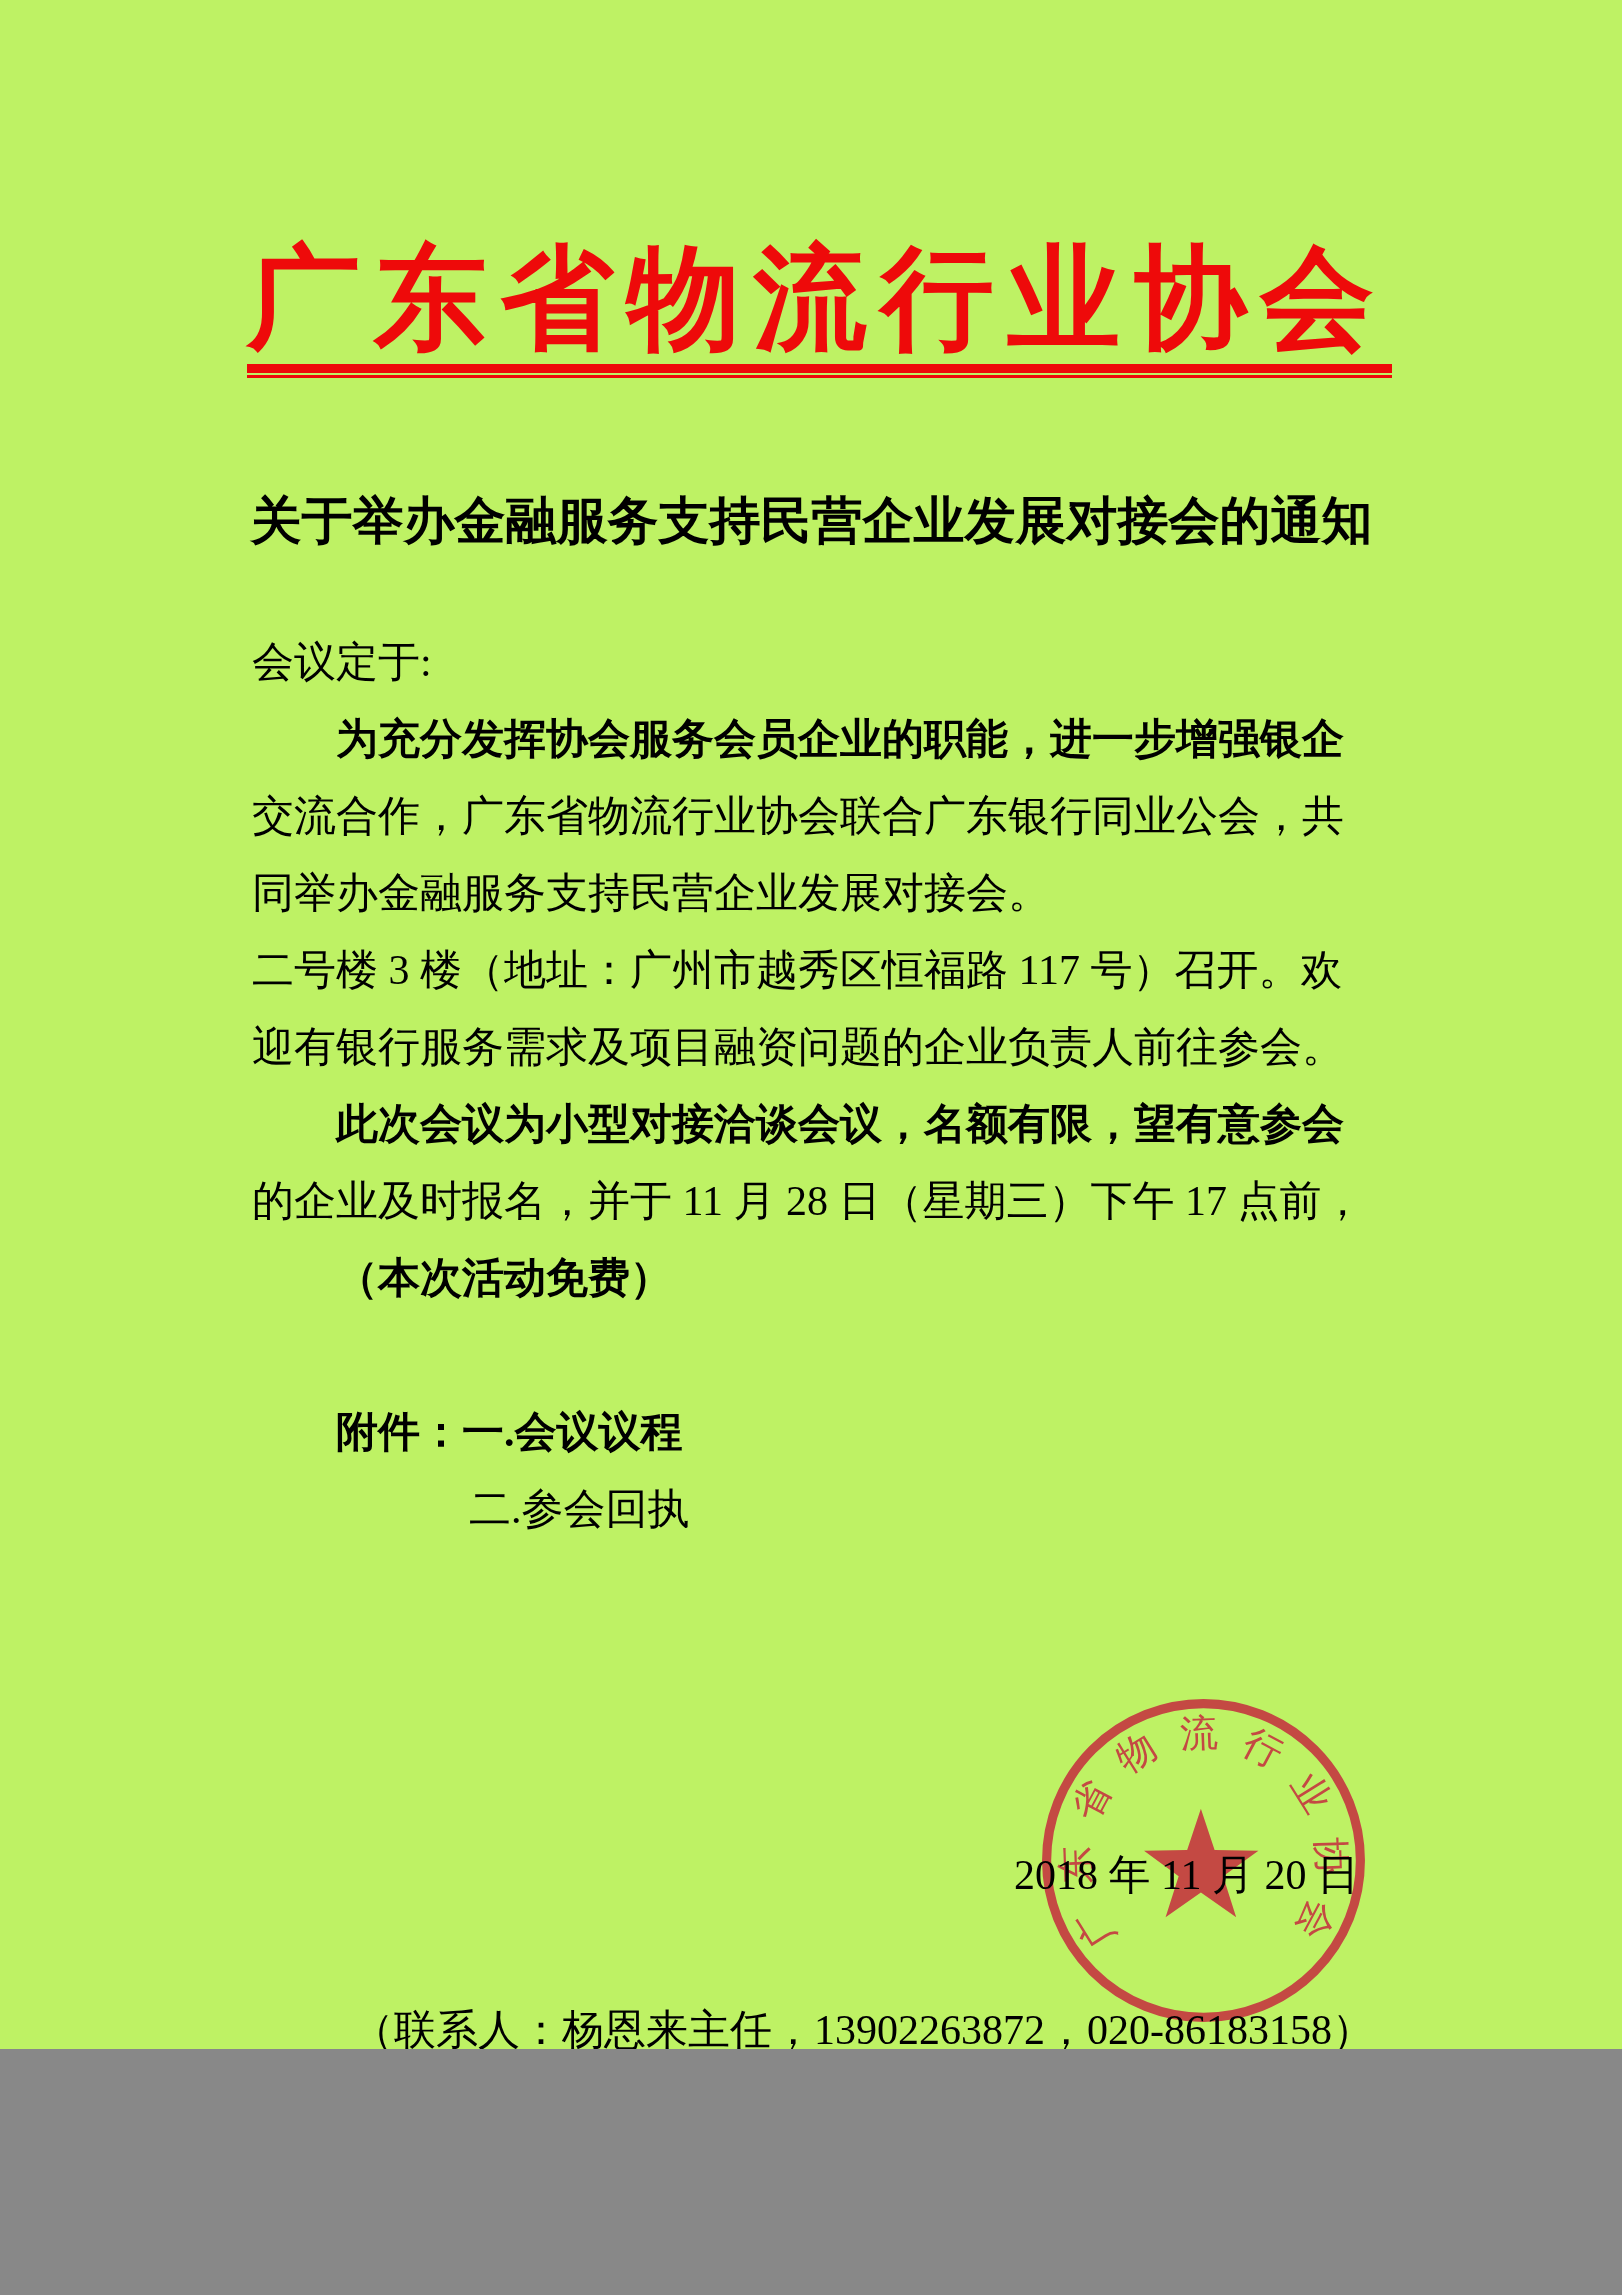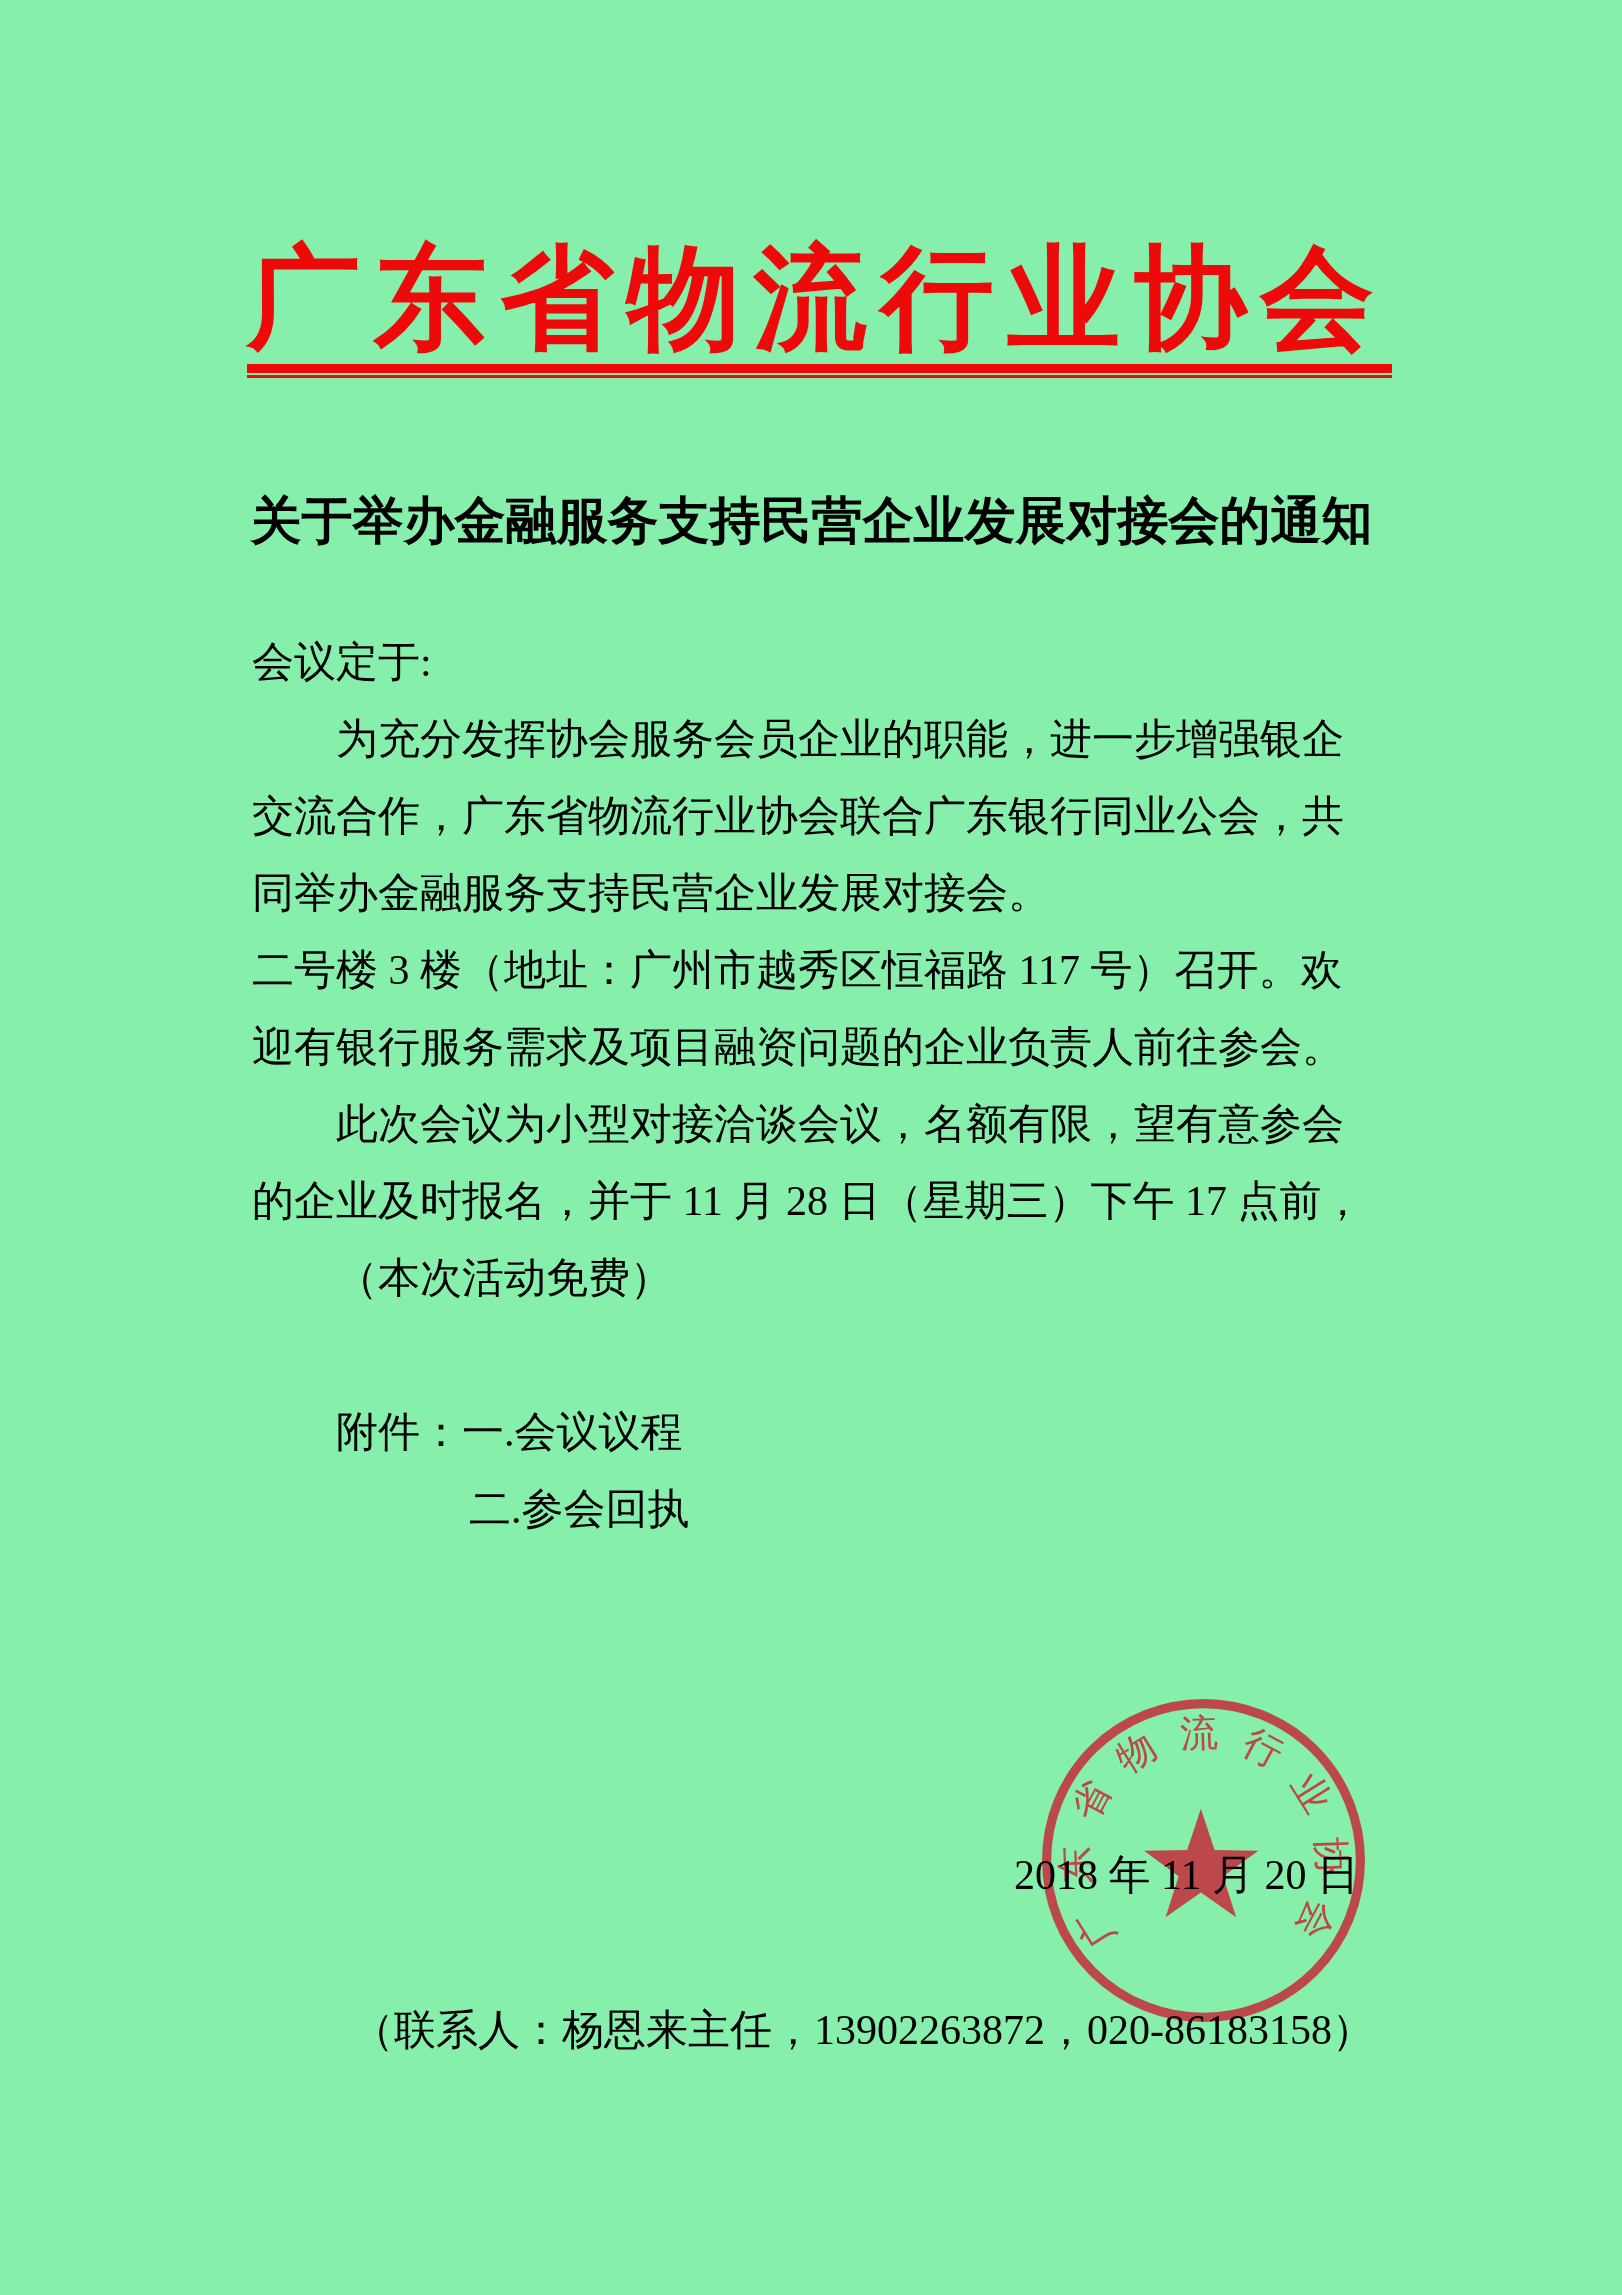--- a/index.html
+++ b/index.html
@@ -1,19 +1,19 @@
 <!DOCTYPE html>
 <html style="font-size:10.5px"><head>
 <meta charset="utf-8">
 <style>
   html,body{margin:0;padding:0;background:#888;}
   .page{
     position:relative;
-    width:1623px;height:2295px;
-    background:#86efac;
+    width:1623px;height:2049px;
+    background:#bef264;
     font-family:"Liberation Serif","DejaVu Serif",serif;
     color:#000;
     overflow:hidden;
   }
   .letterhead{
     position:absolute;left:247px;top:237px;width:1152px;height:124px;
     font-size:113px;font-weight:bold;line-height:124px;
     letter-spacing:13.7px;white-space:nowrap;
   }
   .rule{position:absolute;left:247px;width:1145px;}
@@ -21,21 +21,21 @@
   .rule-thin{top:375px;height:3.3px;}
   .doc-title{
     position:absolute;left:0;top:489px;width:1623px;
     text-align:center;font-size:51px;font-weight:bold;line-height:65px;
   }
   .body-block{
     position:absolute;left:252px;top:624px;width:1132px;
     font-size:42px;
   }
   .line{height:77px;line-height:77px;white-space:nowrap;}
-  .indent{padding-left:84px;}
+  .indent{padding-left:84px;font-weight:bold;}
   .indent2{padding-left:217px;}
   .spacer{height:77px;}
   .date-line{
     position:absolute;left:1014px;top:1849px;height:52px;line-height:52px;
     font-size:42px;white-space:nowrap;z-index:3;
   }
   .contact-line{
     position:absolute;left:352px;top:2004px;height:52px;line-height:52px;
     font-size:42px;white-space:nowrap;z-index:3;text-align:right;
   }

